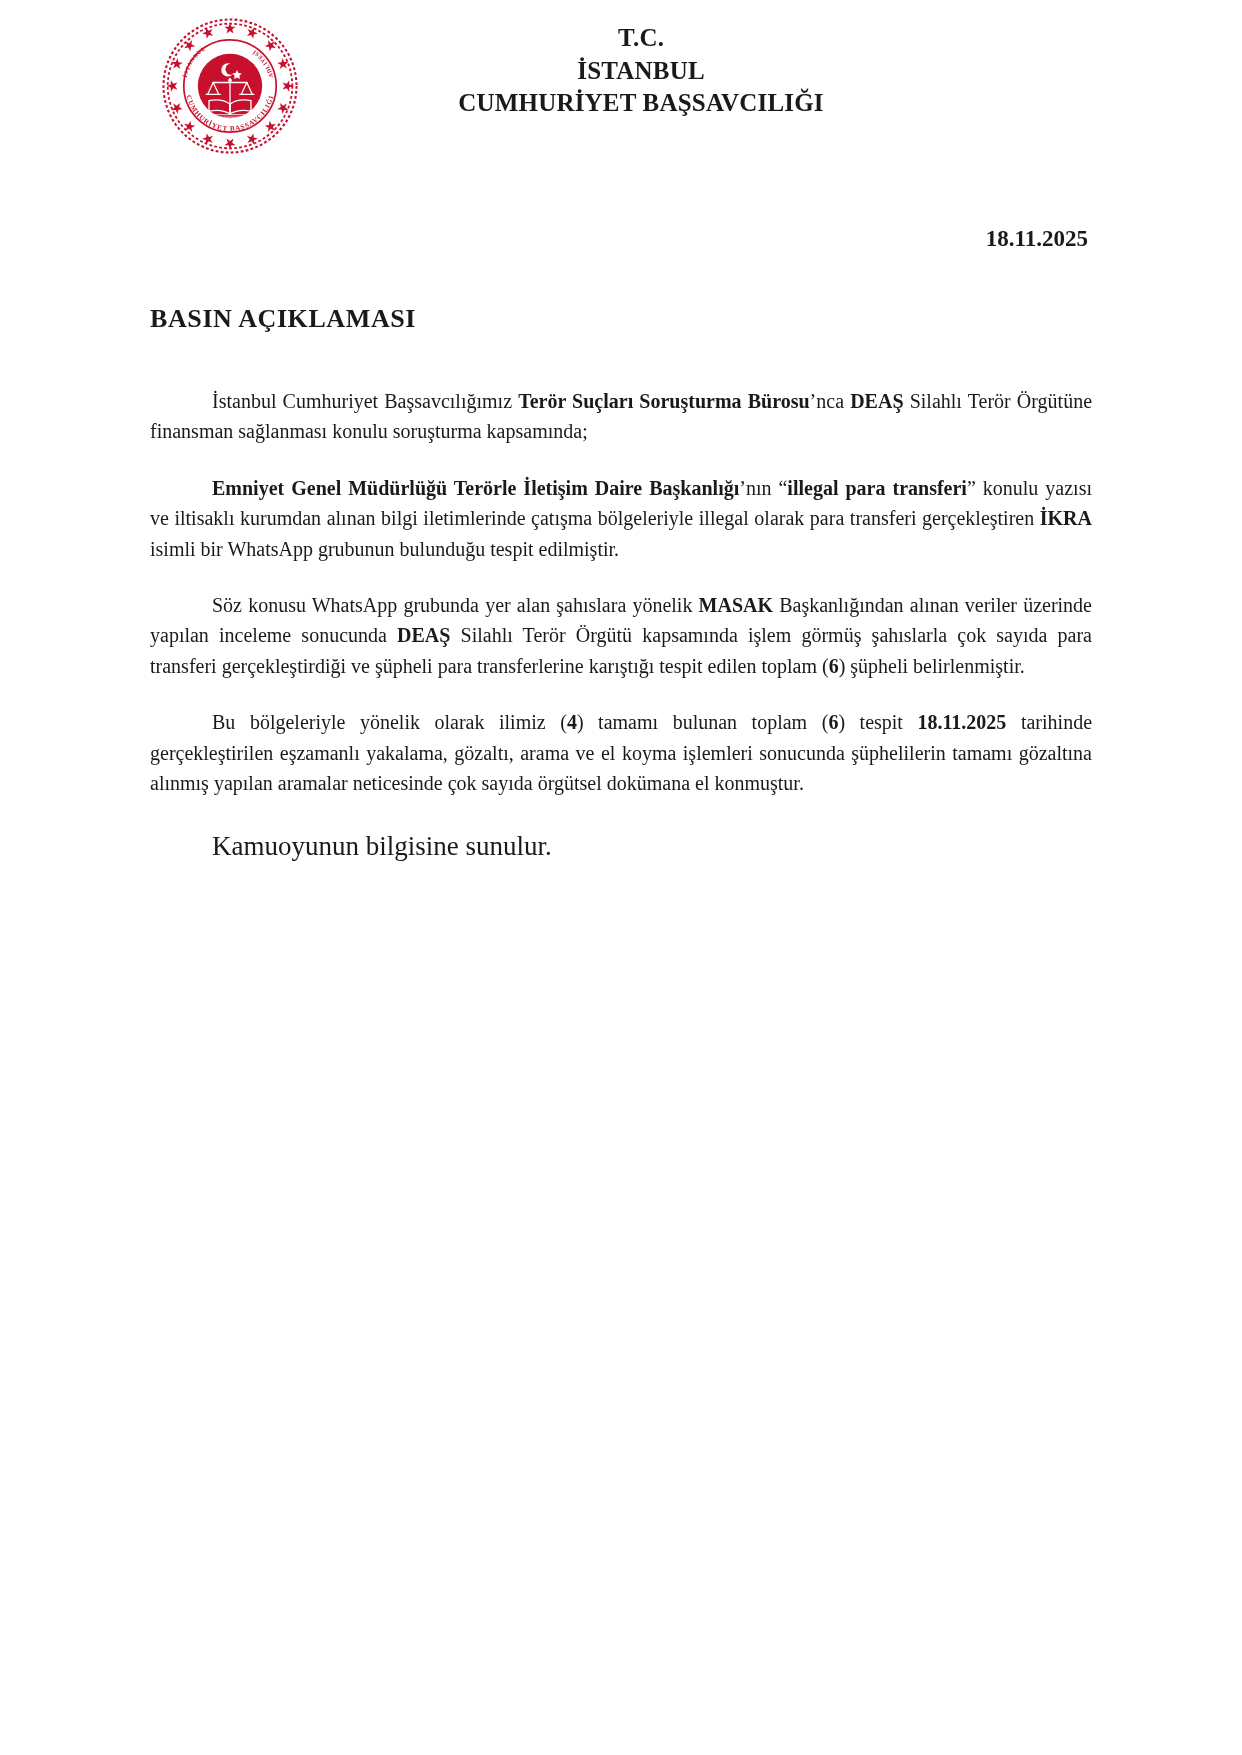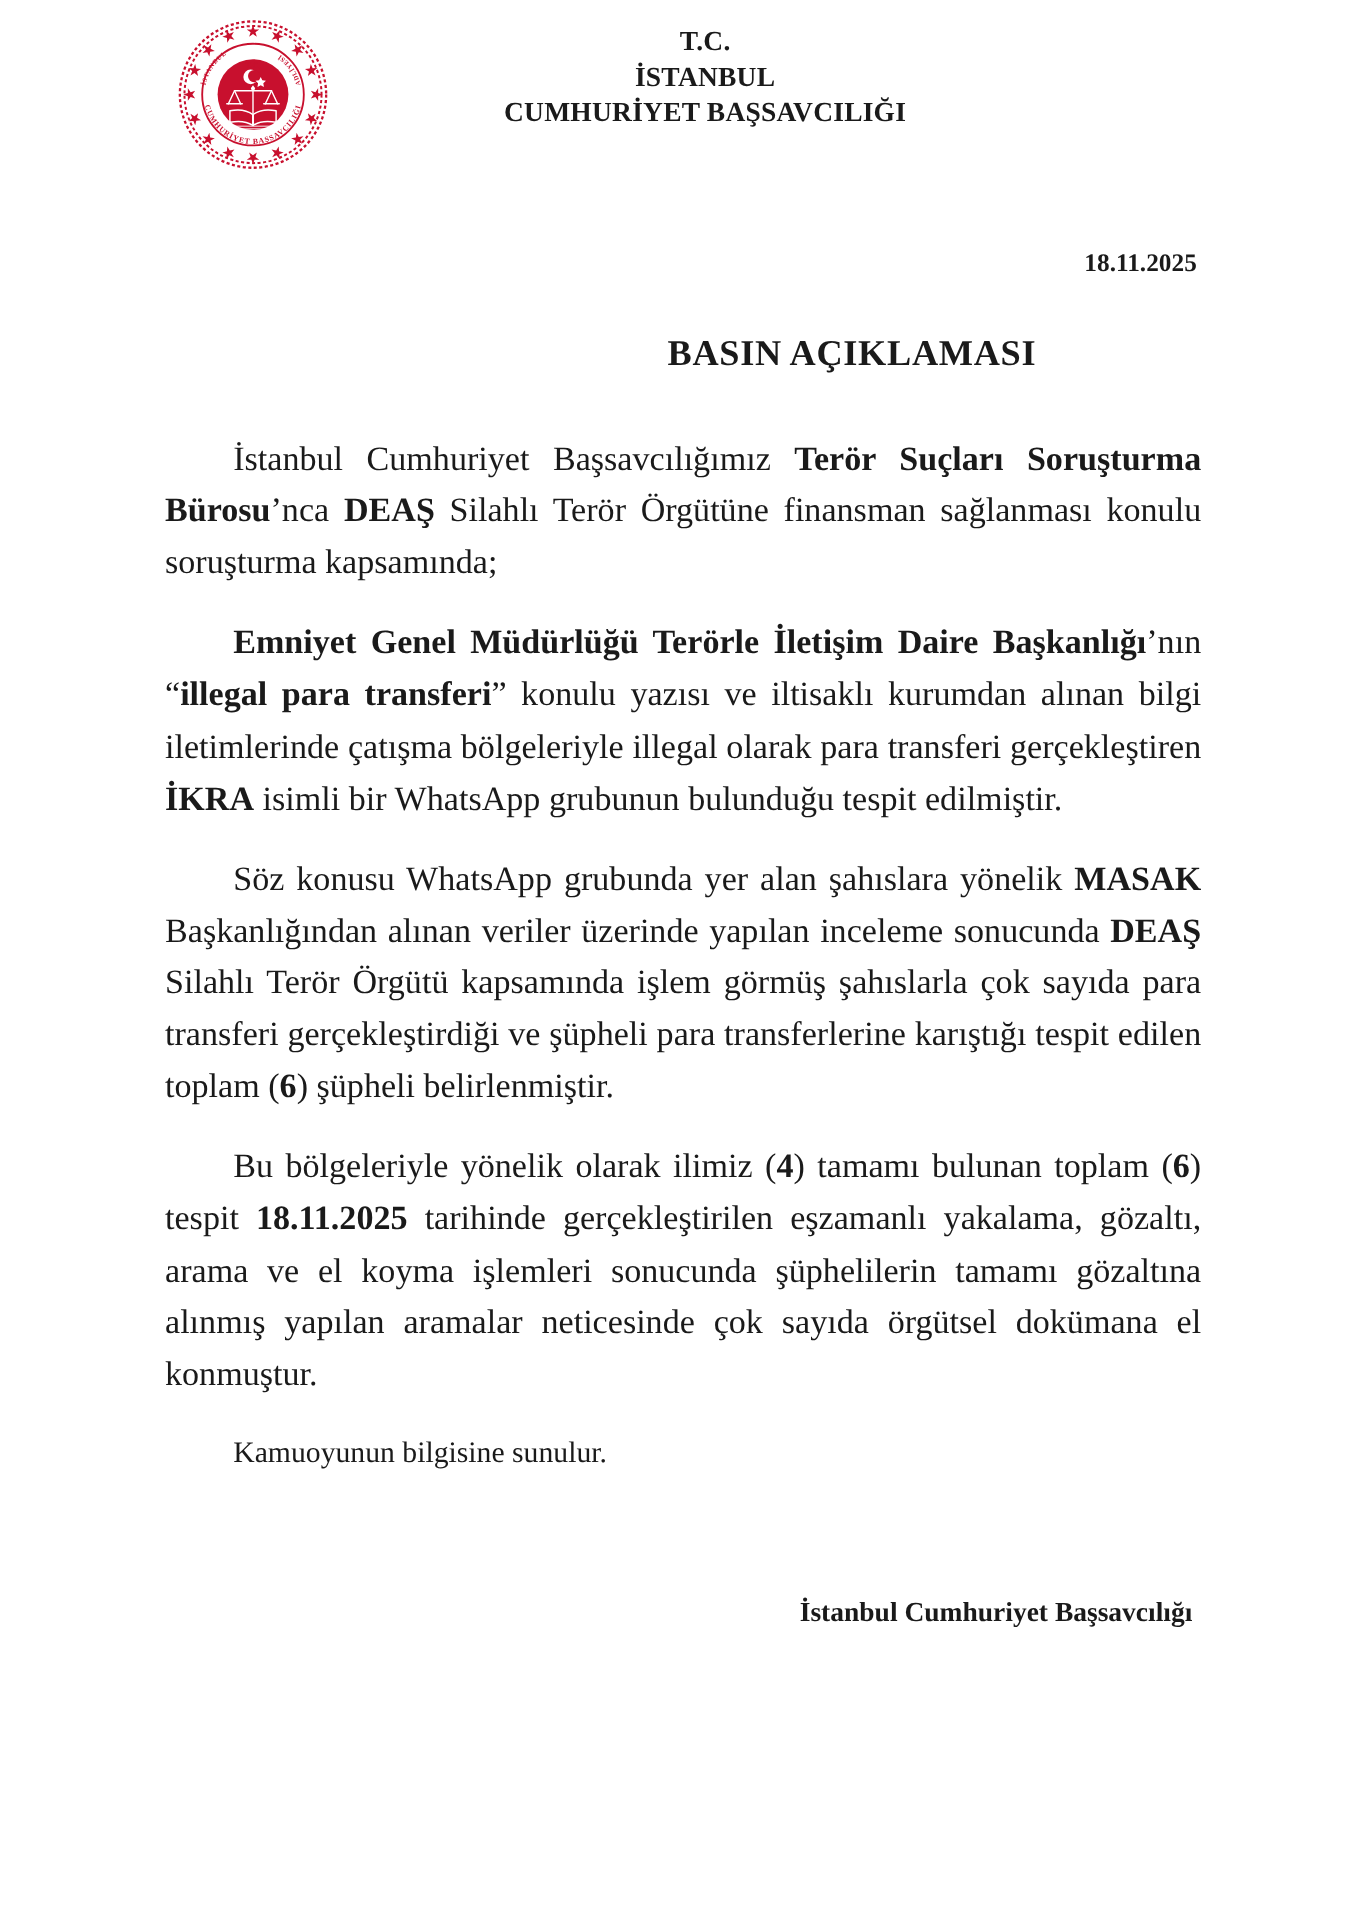--- a/index.html
+++ b/index.html
@@ -65,32 +65,32 @@
   .date-row {
     text-align: right;
     font-weight: bold;
     font-size: 23px;
     margin-top: 54px;
     padding-right: 4px;
   }
 
   
   .doc-title {
-    text-align: right;
-    font-weight: bold;
-    font-size: 33px;
+    text-align: left;
+    font-weight: bold;
+    font-size: 26px;
     letter-spacing: 0.6px;
     margin-top: 52px;
     padding-right: 150px;
   }
 
   
   .body-copy {
     margin-top: 52px;
-    font-size: 31px;
+    font-size: 20px;
     line-height: 1.52;
     text-align: justify;
     text-justify: inter-word;
     hyphens: none;
   }
   .para {
     margin: 0 0 26px 0;
     text-indent: 62px;
   }
   .para:last-child { margin-bottom: 0; }
@@ -271,16 +271,15 @@
 
     <div class="body-copy">
       <p class="para"><span>İstanbul Cumhuriyet Başsavcılığımız </span><b>Terör Suçları Soruşturma Bürosu</b><span>’nca  </span><b>DEAŞ</b><span> Silahlı Terör Örgütüne finansman sağlanması konulu soruşturma kapsamında;</span></p>
       <p class="para"><b>Emniyet Genel Müdürlüğü Terörle İletişim Daire Başkanlığı</b><span>’nın “</span><b>illegal para transferi</b><span>” konulu yazısı ve iltisaklı kurumdan alınan bilgi iletimlerinde çatışma bölgeleriyle illegal olarak para transferi gerçekleştiren </span><b>İKRA</b><span> isimli bir WhatsApp grubunun bulunduğu tespit edilmiştir.</span></p>
       <p class="para"><span>Söz konusu WhatsApp grubunda yer alan şahıslara yönelik </span><b>MASAK</b><span> Başkanlığından alınan veriler üzerinde yapılan inceleme sonucunda </span><b>DEAŞ</b><span> Silahlı Terör Örgütü kapsamında işlem görmüş şahıslarla çok sayıda para transferi gerçekleştirdiği ve şüpheli para transferlerine karıştığı tespit edilen toplam (</span><b>6</b><span>) şüpheli belirlenmiştir.</span></p>
       <p class="para"><span>Bu bölgeleriyle yönelik olarak ilimiz (</span><b>4</b><span>) tamamı bulunan toplam (</span><b>6</b><span>) tespit </span><b>18.11.2025</b><span> tarihinde gerçekleştirilen eşzamanlı yakalama, gözaltı, arama ve el koyma işlemleri sonucunda şüphelilerin tamamı gözaltına alınmış yapılan aramalar neticesinde çok sayıda örgütsel dokümana el konmuştur.</span></p>
     </div>
 
     <div class="closing">Kamuoyunun bilgisine sunulur.</div>
 
-    <div class="signature">İstanbul Cumhuriyet Başsavcılığı</div>
 
   </div>
 </div>
 
 </body></html>

